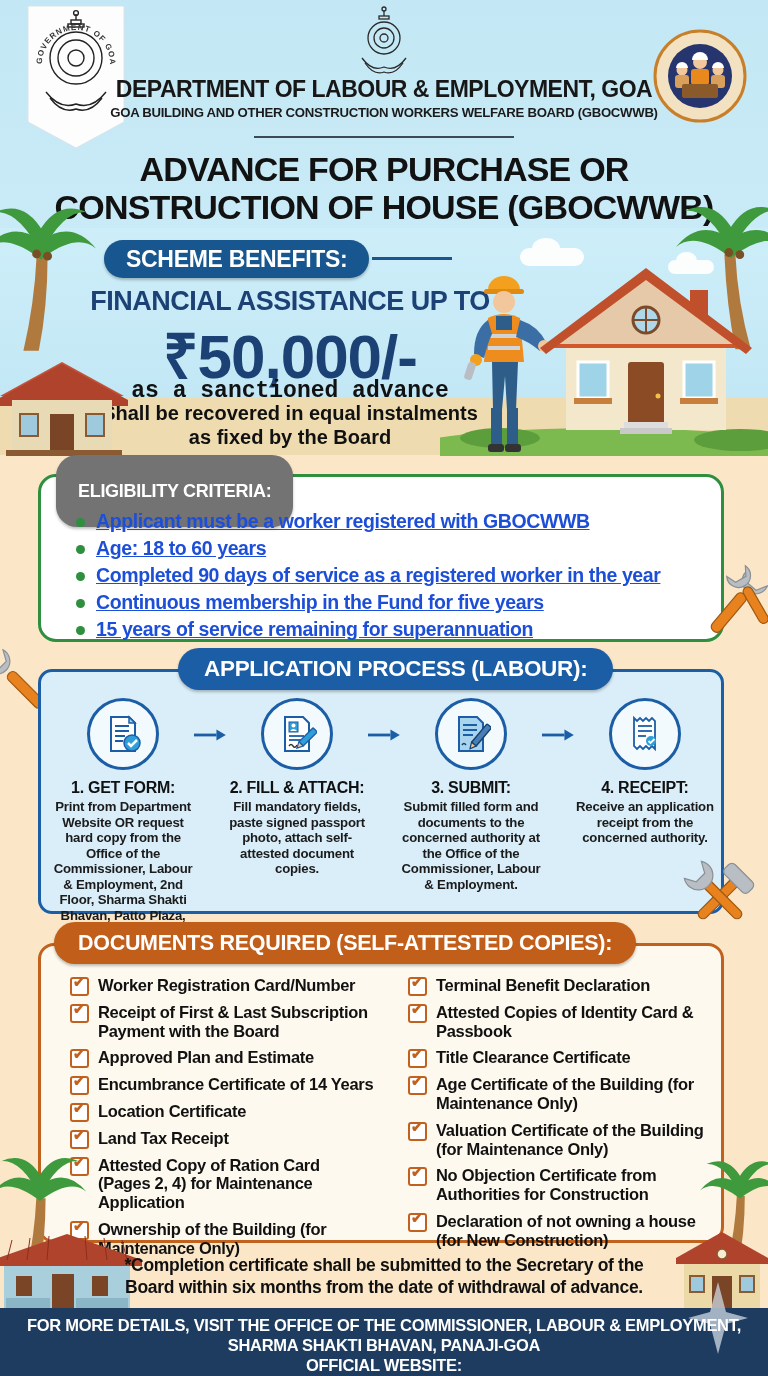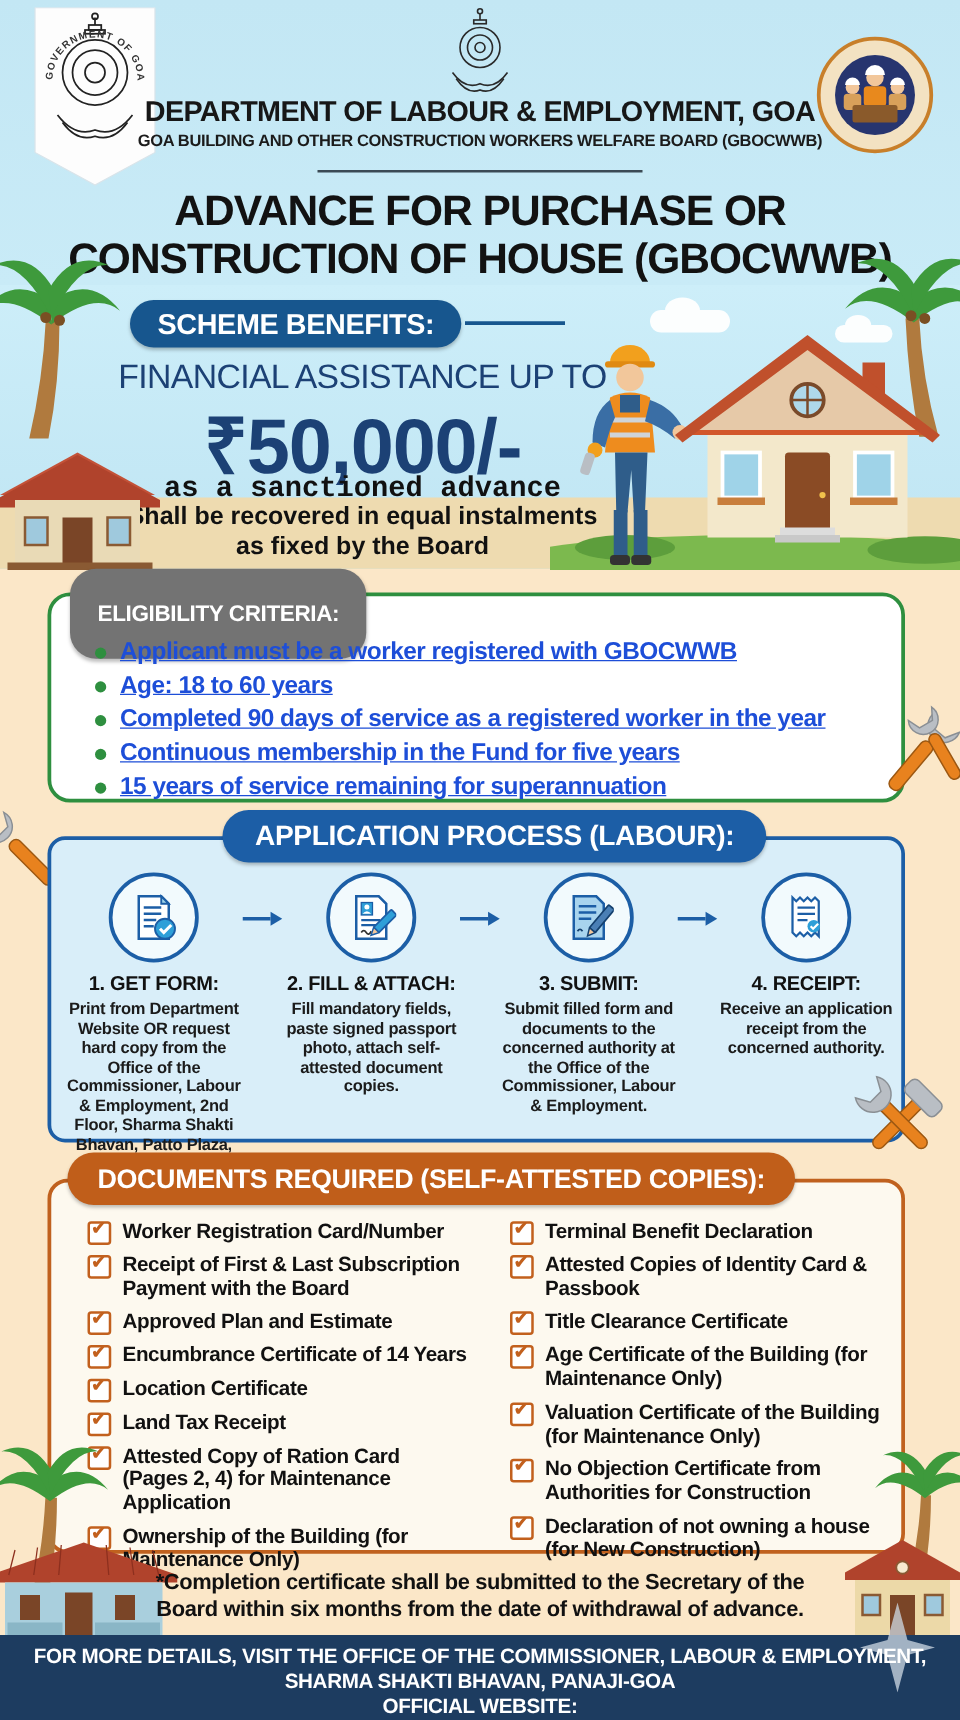--- a/index.html
+++ b/index.html
@@ -15,21 +15,21 @@
   .hdr-divider{left:254px;top:136px;width:260px;height:2px;background:#3b4a55;}
   .main-title{left:44px;top:150px;width:680px;text-align:center;font-size:34px;line-height:1.12;font-weight:bold;color:#121212;letter-spacing:-0.8px;}
 
   
   .scheme-band{left:0;top:228px;width:768px;height:227px;background:linear-gradient(#cdeef9,#bfe5f3);}
   .cloud{background:#fff;border-radius:20px;opacity:.95;}
   .cloud:before{content:"";position:absolute;left:18%;top:-55%;width:45%;height:120%;background:#fff;border-radius:50%;}
   .tan-strip{left:0;top:398px;width:768px;height:57px;background:#eedbb0;}
   .scheme-badge{left:104px;top:240px;height:38px;line-height:38px;padding:0 22px;background:#17568e;border-radius:20px;color:#fff;font-size:23px;font-weight:bold;letter-spacing:-0.3px;box-shadow:0 2px 3px rgba(0,0,0,.25);}
   .scheme-dash{left:372px;top:257px;width:80px;height:3px;background:#17568e;}
-  .fin-line{left:30px;top:286px;width:520px;text-align:center;font-size:27px;font-weight:normal;color:#1c4175;letter-spacing:-0.5px;}
+  .fin-line{left:30px;top:286px;width:520px;text-align:center;font-size:27px;font-weight:bold;color:#1c4175;letter-spacing:-0.5px;}
   .amount{left:30px;top:312px;width:520px;text-align:center;font-size:62px;font-weight:bold;color:#1c4175;letter-spacing:-1px;}
   .sanctioned{left:30px;top:378px;width:520px;text-align:center;font-size:23px;font-weight:bold;color:#111;font-family:Liberation Mono, monospace;}
   .note{left:60px;top:401px;width:460px;text-align:center;font-size:20px;line-height:1.22;font-weight:bold;color:#111;}
 
   
   .badge{color:#fff;font-weight:bold;box-shadow:0 2px 3px rgba(0,0,0,.25);}
   .elig-box{left:38px;top:474px;width:686px;height:168px;background:#fff;border:3px solid #2e8f3f;border-radius:18px;box-sizing:border-box;}
   .elig-badge{left:56px;top:455px;height:40px;line-height:40px;padding:16px 22px;background:#737373;border-radius:21px;font-size:18px;letter-spacing:-0.3px;}
   .elig-list{left:74px;top:508px;width:640px;list-style:none;margin:0;padding:0;}
   .elig-list li{position:relative;padding-left:22px;font-size:19.5px;font-weight:bold;color:#1d4ed8;letter-spacing:-0.4px;line-height:27px;white-space:nowrap;text-decoration:underline;}

